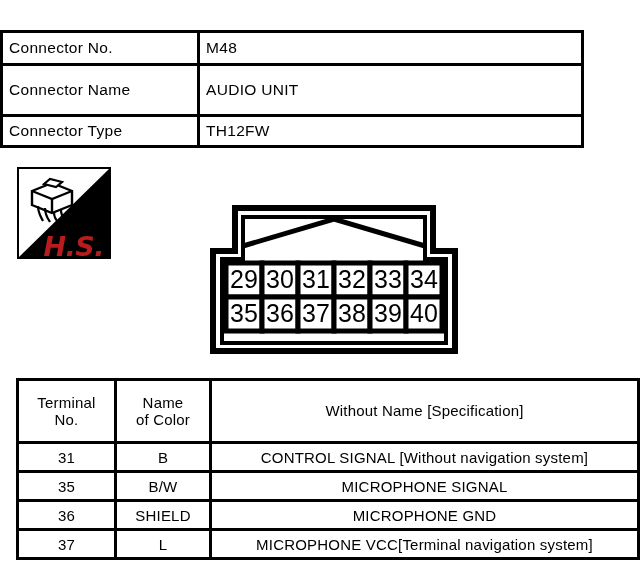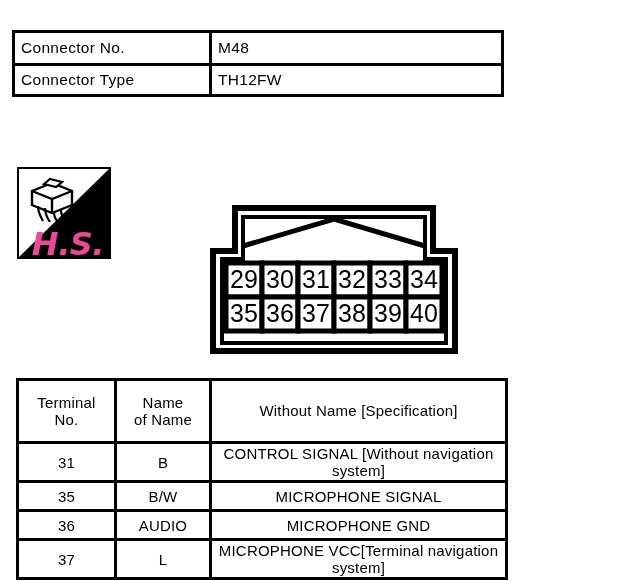--- a/index.html
+++ b/index.html
@@ -12,23 +12,23 @@
     height: 581px;
     position: relative;
     font-family: "Liberation Sans", sans-serif;
     color: #000000;
     overflow: hidden;
   }
 
   
   .info-table {
     position: absolute;
-    left: 12px;
+    left: 0;
     top: 30px;
-    width: 492px;
+    width: 584px;
     border-collapse: collapse;
     table-layout: fixed;
   }
   .info-table td {
     border: 3px solid #000;
     padding: 0 6px;
     font-size: 15.5px;
     letter-spacing: 0.3px;
     vertical-align: middle;
     background: #fff;
@@ -52,24 +52,24 @@
   .hs-diag {
     position: absolute;
     left: 0; top: 0;
     width: 100%; height: 100%;
   }
   .hs-text {
     position: absolute;
     right: 5px;
     bottom: -3px;
     font-family: "DejaVu Sans", sans-serif;
-    font-size: 32px;
+    font-size: 27px;
     font-weight: bold;
     font-style: italic;
-    color: #ec4899;
+    color: #b91c1c;
     letter-spacing: -0.5px;
     line-height: 1;
   }
   .hs-conn {
     position: absolute;
     left: 9px;
     top: 6px;
     width: 48px;
     height: 48px;
   }
@@ -81,21 +81,21 @@
     top: 204px;
     width: 248px;
     height: 150px;
   }
 
   
   .term-table {
     position: absolute;
     left: 16px;
     top: 378px;
-    width: 492px;
+    width: 624px;
     border-collapse: collapse;
     table-layout: fixed;
     background: #14b8a6;
   }
   .term-table th,
   .term-table td {
     border: 3px solid #000;
     background: #fff;
     text-align: center;
     vertical-align: middle;
@@ -120,20 +120,24 @@
 </style>
 </head>
 <body>
 
 <table class="info-table">
   <tbody>
     <tr class="info-r1">
       <td class="info-label">Connector No.</td>
       <td>M48</td>
     </tr>
+    <tr class="info-r2">
+      <td class="info-label">Connector Name</td>
+      <td>AUDIO UNIT</td>
+    </tr>
     <tr class="info-r3">
       <td class="info-label">Connector Type</td>
       <td>TH12FW</td>
     </tr>
   </tbody>
 </table>
 
 <div class="hs-badge">
   <svg class="hs-diag" viewBox="0 0 90 88" preserveAspectRatio="none">
     <polygon points="90,0 90,88 0,88" fill="#000000"></polygon>
@@ -219,39 +223,39 @@
 
 <table class="term-table">
   <thead>
     <tr>
       <th class="col-term">
         <span class="hdr-line">Terminal</span>
         <span class="hdr-line">No.</span>
       </th>
       <th class="col-color">
         <span class="hdr-line">Name</span>
-        <span class="hdr-line">of Name</span>
+        <span class="hdr-line">of Color</span>
       </th>
       <th>Without Name [Specification]</th>
     </tr>
   </thead>
   <tbody>
     <tr>
       <td>31</td>
       <td>B</td>
       <td class="sig-small">CONTROL SIGNAL [Without navigation system]</td>
     </tr>
     <tr>
       <td>35</td>
       <td>B/W</td>
       <td class="sig-big">MICROPHONE SIGNAL</td>
     </tr>
     <tr>
       <td>36</td>
-      <td>AUDIO</td>
+      <td>SHIELD</td>
       <td class="sig-big">MICROPHONE GND</td>
     </tr>
     <tr>
       <td>37</td>
       <td>L</td>
       <td class="sig-small">MICROPHONE VCC[Terminal navigation system]</td>
     </tr>
   </tbody>
 </table>
 

